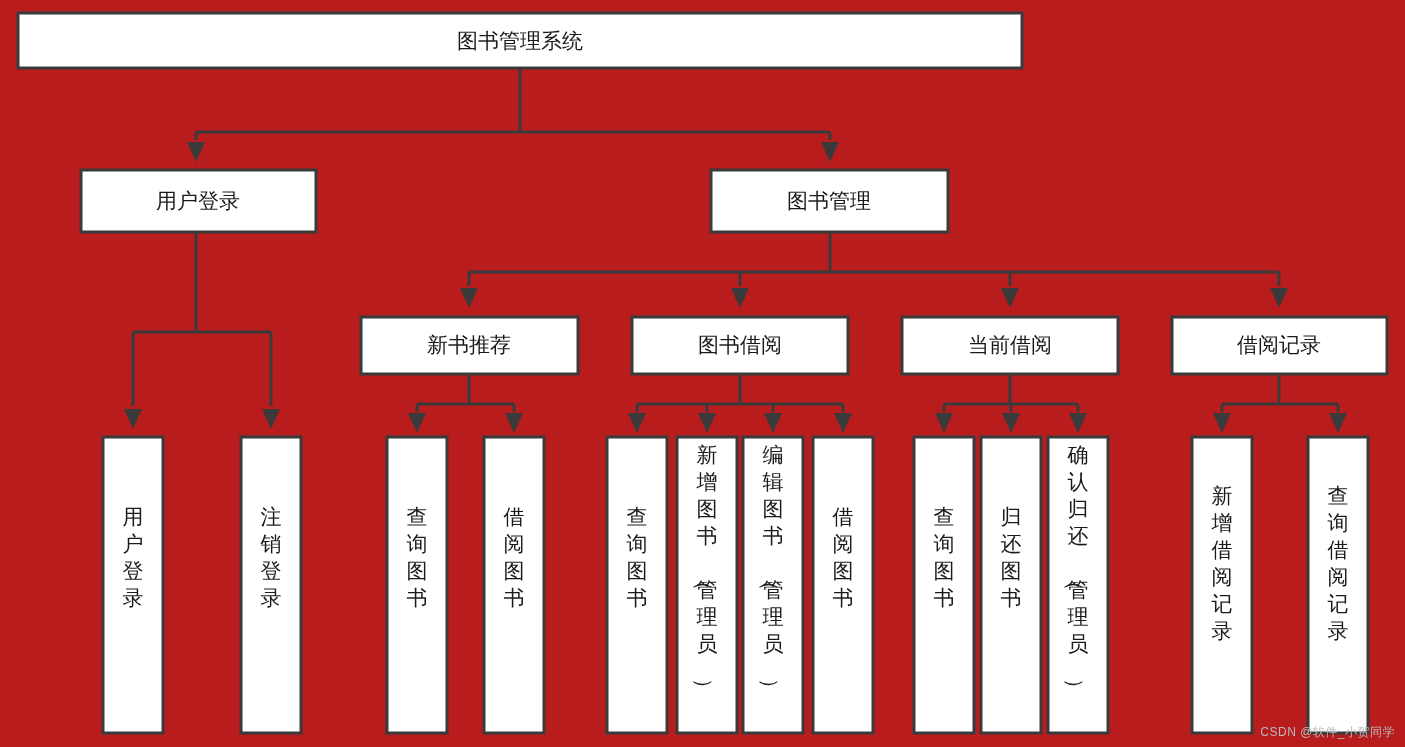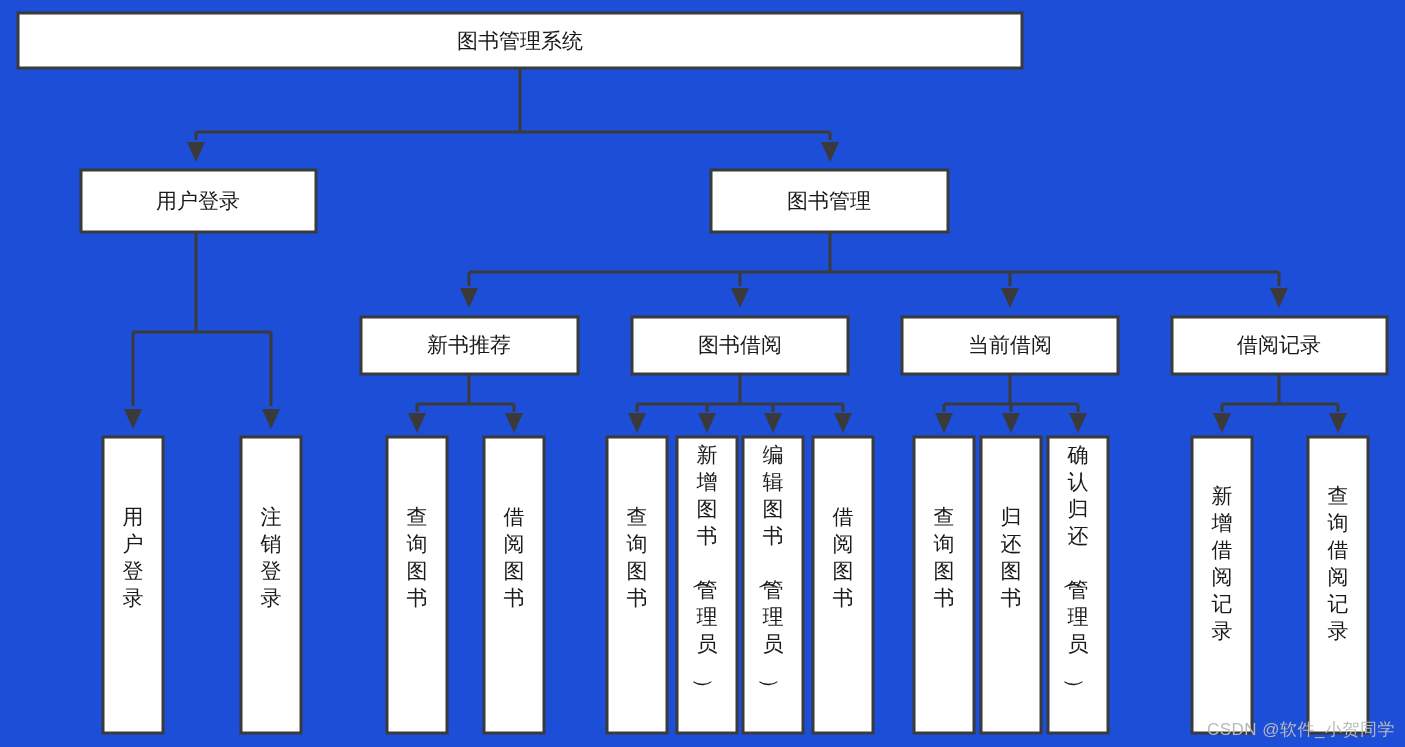--- a/index.html
+++ b/index.html
@@ -10,21 +10,21 @@
   body {
     width: 1405px;
     height: 747px;
     font-family: "Liberation Sans", "DejaVu Sans", sans-serif;
     overflow: hidden;
   }
   #diagram-root {
     position: relative;
     width: 1405px;
     height: 747px;
-    background: #1d4ed8;
+    background: #b91c1c;
   }
   svg#tree-svg {
     position: absolute;
     left: 0;
     top: 0;
     width: 1405px;
     height: 747px;
   }
   .node-rect {
     fill: #ffffff;
@@ -51,21 +51,21 @@
   }
   .arrow-head {
     fill: #3a3a3a;
     stroke: none;
   }
   .watermark {
     position: absolute;
     right: 10px;
     bottom: 6px;
     font-family: "Liberation Sans", "DejaVu Sans", sans-serif;
-    font-size: 17px;
+    font-size: 12px;
     color: #b9b9b9;
     white-space: nowrap;
     letter-spacing: 0.5px;
     pointer-events: none;
   }
 </style>
 </head>
 <body>
 
 <div id="diagram-root">

